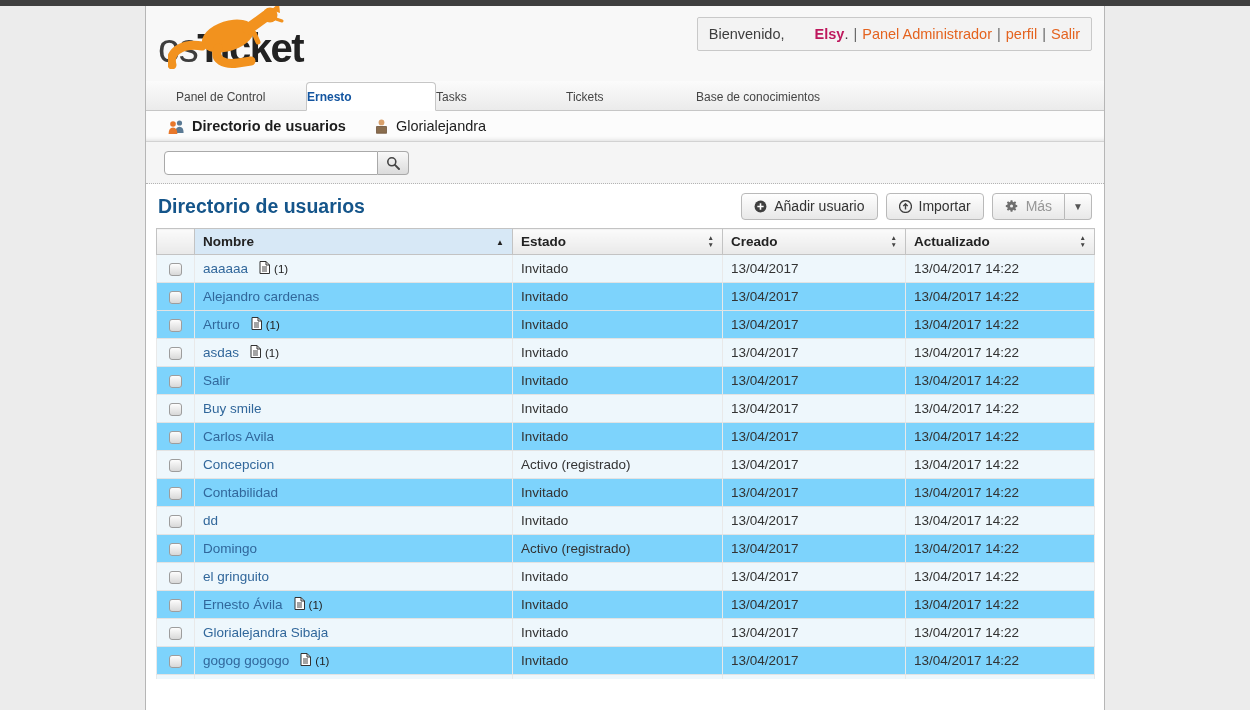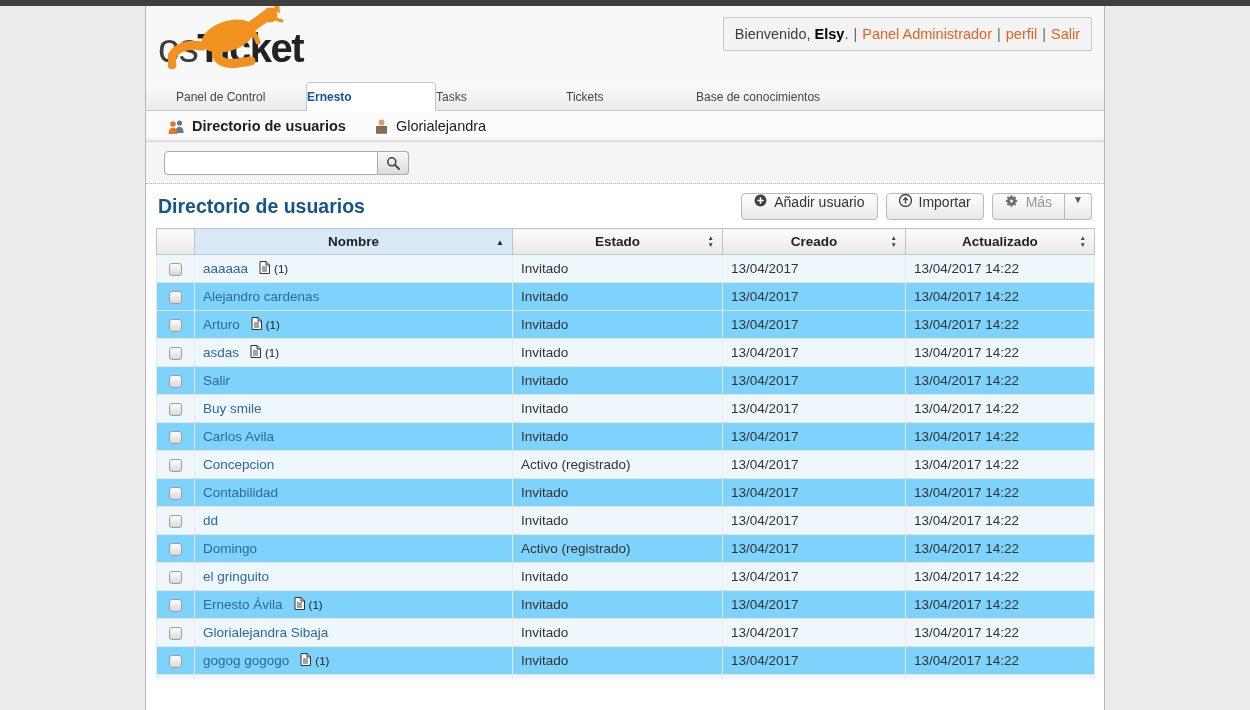--- a/index.html
+++ b/index.html
@@ -24,21 +24,21 @@
   .logo-text { position:absolute; left:4px; top:22px; font-size:40px; letter-spacing:-1.5px; line-height:1; }
   .logo-os { color:#3d3d3d; font-weight:400; }
   .logo-ticket { color:#222; font-weight:700; }
   .logo svg { position:absolute; left:14px; top:-3px; }
 
   .welcome-box {
     position:absolute; right:12px; top:11px;
     background:#f3f3f3; border:1px solid #c9c9c9; border-radius:2px;
     padding:8px 11px; font-size:14.5px; color:#3d3d3d; white-space:nowrap;
   }
-  .welcome-box b { color:#000000; }
+  .welcome-box b { color:#be185d;margin-left:26px; }
   .welcome-box a { color:#e4631f; text-decoration:none; }
   .welcome-box .sep { color:#666; margin:0 5px; }
 
   
   .tabs {
     height:30px; flex:none;
     background:linear-gradient(#fbfbfb,#ebebeb);
     border-bottom:1px solid #c6c6c6;
     display:flex; align-items:flex-end; padding-left:30px;
   }
@@ -82,38 +82,38 @@
 
   
   .title-row {
     flex:none; height:44px; background:#fff;
     display:flex; justify-content:space-between; align-items:center;
     padding:0 12px;
   }
   .page-title { margin:0; font-size:19.5px; color:#15558a; font-weight:bold; }
   .actions { display:flex; align-items:center; gap:8px; }
   .btn {
-    display:inline-flex; align-items:flex-start; gap:7px; height:27px; padding:0 12px;
+    display:inline-flex; align-items:center; gap:7px; height:27px; padding:0 12px;
     background:linear-gradient(#fefefe,#e8e8e8);
     border:1px solid #b9b9b9; border-radius:4px;
     font-size:14px; color:#333; cursor:pointer; font-family:inherit; white-space:nowrap;
   }
   .split { display:inline-flex; }
   .split .btn.main { border-radius:4px 0 0 4px; color:#979797; }
   .split .btn.caret { border-radius:0 4px 4px 0; border-left:none; padding:0 8px; color:#555; font-size:10px; }
 
   
   table.users {
     border-collapse:collapse; table-layout:fixed;
     width:938px; margin:0 10px; font-size:13.5px; flex:none;
   }
   th {
     background:linear-gradient(#fbfbfb,#e9e9e9);
     border:1px solid #c3c3c3; height:26px; padding:0 8px;
-    text-align:center; font-weight:bold; color:#222; font-size:13.5px;
+    text-align:left; font-weight:bold; color:#222; font-size:13.5px;
     position:relative; cursor:pointer;
   }
   th.sorted { background:#d7e8f6; }
   th.col-check { cursor:default; }
   .sort-asc { position:absolute; right:8px; top:9px; font-size:8px; color:#222; }
   .sort-both { position:absolute; right:8px; top:6px; font-size:6.5px; color:#444; line-height:1.05; display:flex; flex-direction:column; }
   td {
     height:28px; padding:0 8px; color:#333;
     border-bottom:1px solid #e3e3e3; border-right:1px solid #e9e9e9;
     overflow:hidden; white-space:nowrap;

